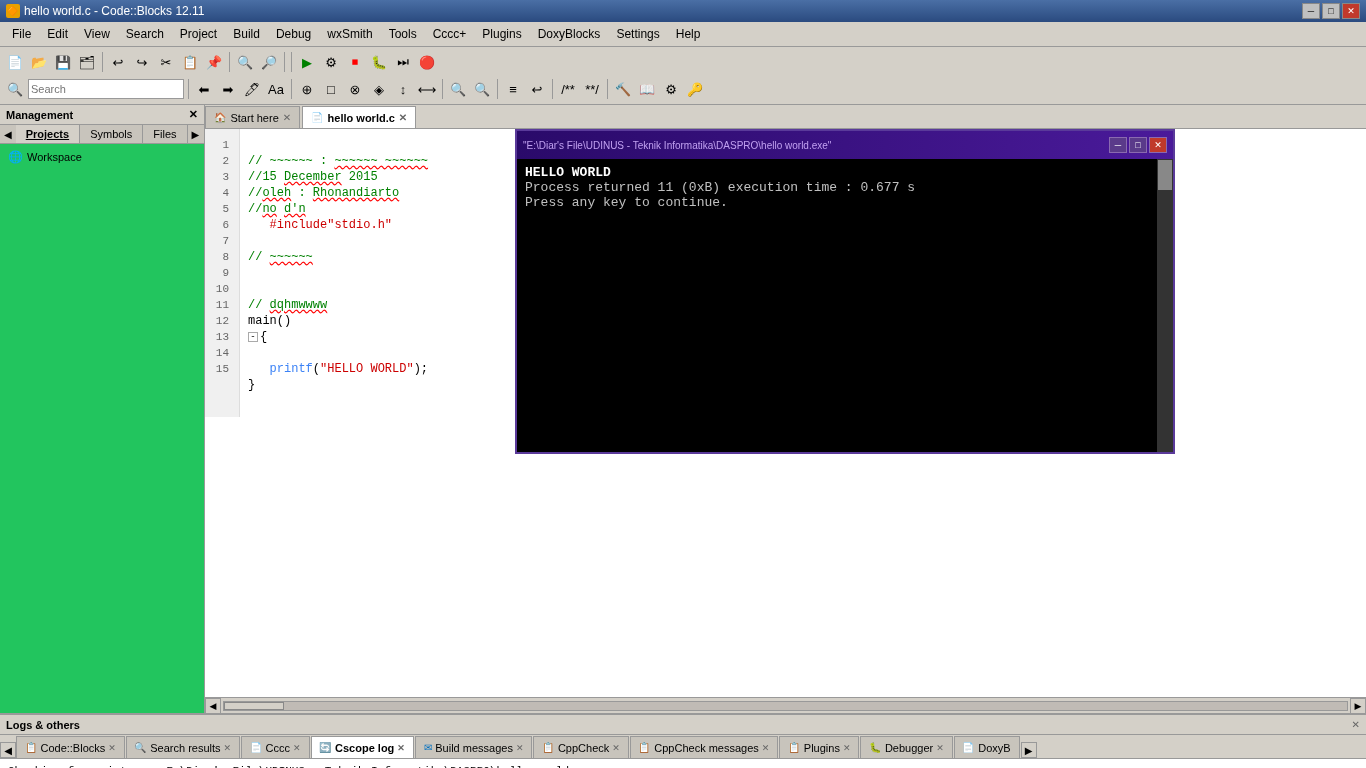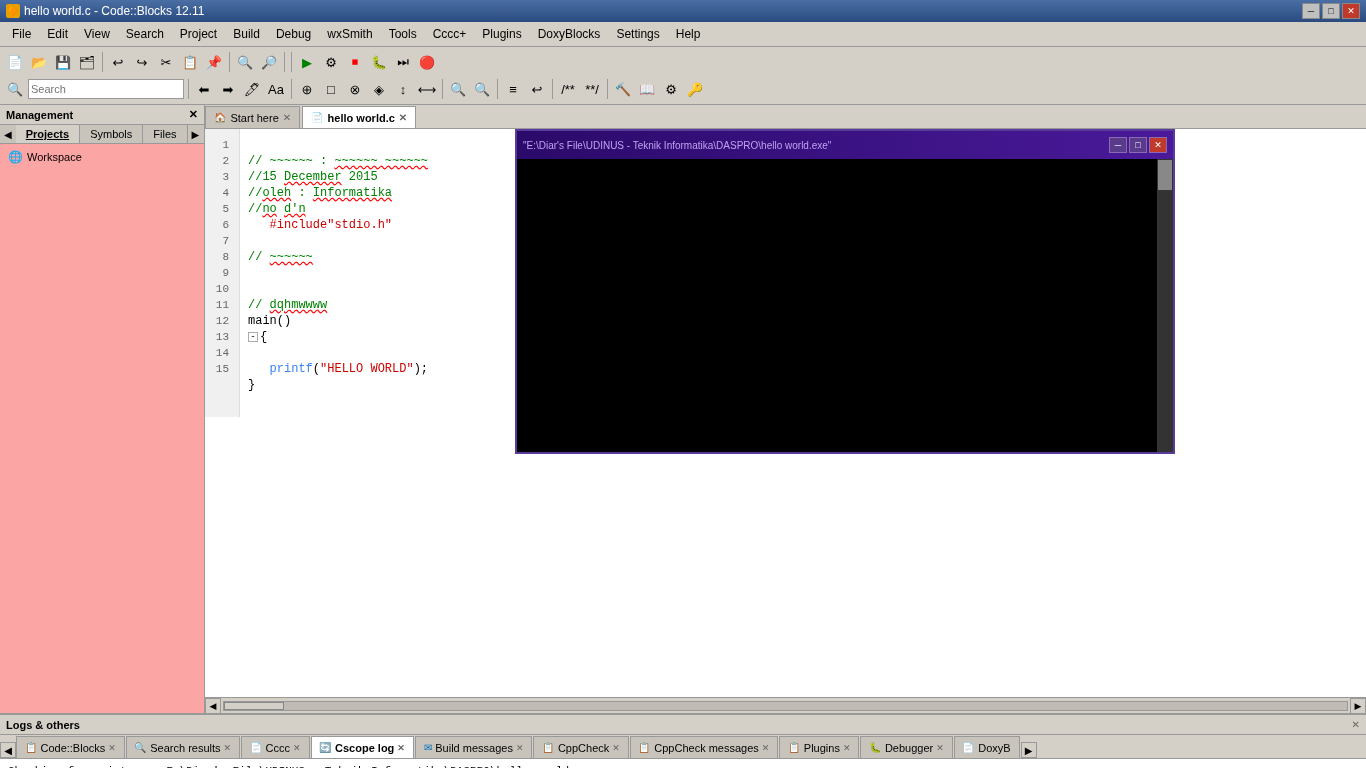--- a/index.html
+++ b/index.html
@@ -75,21 +75,21 @@
 
     
     .main-container {
       display: flex;
       height: calc(768px - 22px - 22px - 54px - 22px - 40px);
     }
 
     
     .left-panel {
       width: 205px;
-      background: #fca5a5;
+      background: #22c55e;
       border-right: 1px solid #999;
       display: flex;
       flex-direction: column;
     }
     .panel-header {
       background: #d4d0c8;
       padding: 3px 6px;
       font-weight: bold;
       font-size: 11px;
       border-bottom: 1px solid #999;
@@ -452,21 +452,21 @@
             <div class="line-num">10</div>
             <div class="line-num">11</div>
             <div class="line-num">12</div>
             <div class="line-num">13</div>
             <div class="line-num">14</div>
             <div class="line-num">15</div>
           </div>
           <div class="code-content">
 <span class="code-comment">// ~~~~~~ : <span class="code-squiggle">~~~~~~ ~~~~~~</span></span>
 <span class="code-comment">//15 <span class="code-squiggle">December</span> 2015</span>
-<span class="code-comment">//<span class="code-squiggle">oleh</span> : <span class="code-squiggle">Informatika</span></span>
+<span class="code-comment">//<span class="code-squiggle">oleh</span> : <span class="code-squiggle">Rhonandiarto</span></span>
 <span class="code-comment">//<span class="code-squiggle">no</span> <span class="code-squiggle">d'n</span></span>
    <span class="code-string">#include"stdio.h"</span>
 
 <span class="code-comment">// <span class="code-squiggle">~~~~~~</span></span>
 
 
 <span class="code-comment">// <span class="code-squiggle">dqhmwwww</span></span>
 main()
 <span style="display:flex;align-items:center;gap:2px;"><span style="border:1px solid #aaa;width:10px;height:10px;display:inline-flex;align-items:center;justify-content:center;font-size:9px;cursor:pointer;">-</span>{</span>
    <span class="code-function">printf</span>(<span class="code-string">"HELLO WORLD"</span>);
@@ -477,20 +477,25 @@
 
         <div class="console-window">
           <div class="console-titlebar">
             <span style="font-size:10px;">"E:\Diar's File\UDINUS - Teknik Informatika\DASPRO\hello world.exe"</span>
             <div class="console-btns">
               <div class="con-btn">─</div>
               <div class="con-btn">□</div>
               <div class="con-btn close-btn">✕</div>
             </div>
           </div>
+          <div class="console-content">
+            <div style="color:white;font-weight:bold;">HELLO WORLD</div>
+            <div>Process returned 11 (0xB)     execution time : 0.677 s</div>
+            <div>Press any key to continue.</div>
+          </div>
           <div class="console-scrollbar">
             <div class="scrollbar-thumb"></div>
           </div>
         </div>
       </div>
 
       <div class="h-scrollbar">
         <div class="scroll-arrow">◀</div>
         <div class="scroll-track">
           <div class="scroll-thumb"></div>

